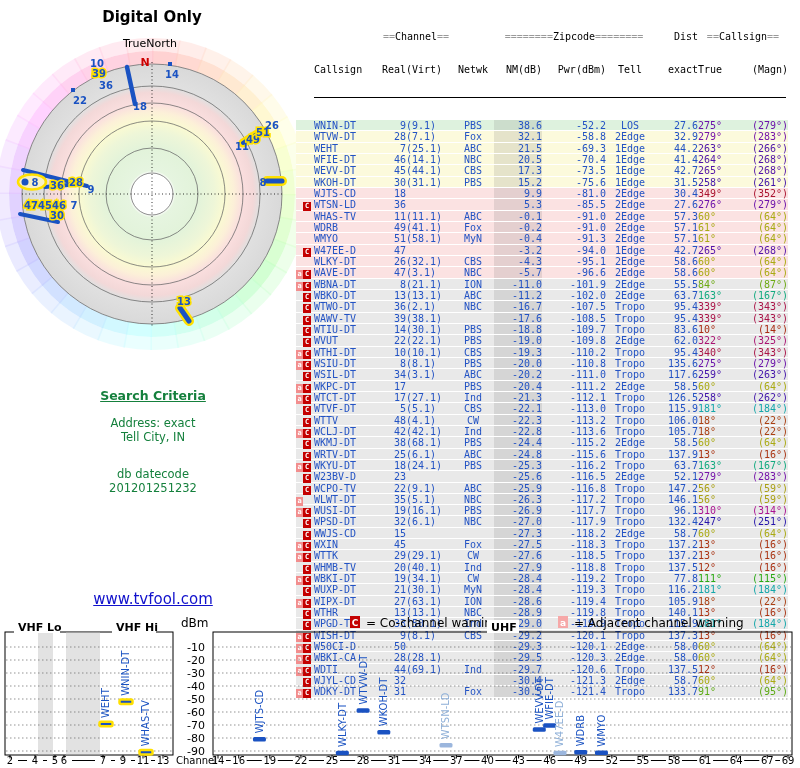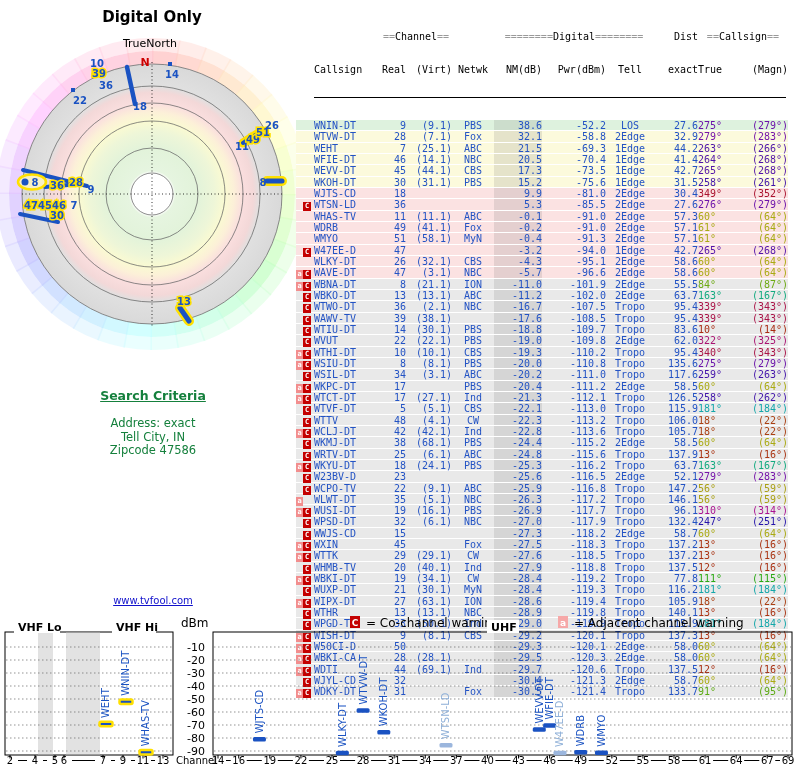--- a/index.html
+++ b/index.html
@@ -6,34 +6,34 @@
   body{width:800px;height:768px;position:relative;background:#fff;overflow:hidden;
        font-family:"DejaVu Sans",sans-serif;-webkit-font-smoothing:antialiased}
 
   
   #polar-wrap{position:absolute;left:0;top:0;width:306px;height:372px}
   #search-block{position:absolute;left:0;top:388px;width:306px;text-align:center;color:#15803d}
   #search-heading{font-weight:bold;font-size:12.5px;text-decoration:underline;margin-bottom:14px}
   .crit-line{font-size:11.5px;line-height:13.5px}
   #db-block{margin-top:24px}
   #site-link{position:absolute;left:0;top:589px;width:306px;text-align:center}
-  #site-link a{color:#1111cc;font-size:10px;text-decoration:underline}
+  #site-link a{color:#1111cc;font-size:15px;text-decoration:underline}
 
   
   #tbl{position:absolute;left:296px;top:10px;font-family:"DejaVu Sans Mono",monospace;
        font-size:10px;color:#2353c4;white-space:pre}
   .hrow{display:flex;height:10px;line-height:10px;color:#000}
   .hrow2{display:flex;height:11px;line-height:11px;color:#000}
   .hline{margin-left:18px;border-top:1px solid #000;height:0;width:472px}
   .trow{display:flex;height:11.33px;line-height:11.33px;border-bottom:1px solid #fff;box-sizing:border-box}
   .bg-g{background:#def2de}.bg-y{background:#fcfadc}.bg-p{background:#fbe2e2}.bg-e{background:#e9e9e9}
   .cA{width:7px;flex:none}.cC{width:9px;flex:none;margin-right:2px}
   .call{width:66px;flex:none;text-align:left}
   .real{width:26px;flex:none;text-align:right}
-  .virt{width:46px;flex:none;text-align:right}
+  .virt{width:46px;flex:none;}
   .net{width:42px;flex:none;text-align:center}
   .nm{width:48px;flex:none;text-align:right;background:rgba(110,110,110,.16)}
   .nmh{width:48px;flex:none;text-align:right}
   .pwr{width:64px;flex:none;text-align:right}
   .path{width:48px;flex:none;text-align:center}
   .mi{width:44px;flex:none;text-align:right}
   .taz{width:36px;flex:none;text-align:left}
   .maz{width:54px;flex:none;text-align:right}
   .eq{color:#9a9a9a}
   .mk{display:inline-block;width:7px;height:9px;margin-top:1px;font:bold 7px "DejaVu Sans Mono",monospace;
@@ -184,33 +184,36 @@
       <text x="57" y="219" font-family="&quot;DejaVu Sans&quot;,sans-serif" text-anchor="middle" font-size="10" font-weight="bold" fill="#1a52c2" stroke="#ffe000" stroke-width="3" paint-order="stroke">30</text>
       <text x="184" y="305" font-family="&quot;DejaVu Sans&quot;,sans-serif" text-anchor="middle" font-size="10" font-weight="bold" fill="#1a52c2" stroke="#ffe000" stroke-width="3" paint-order="stroke">13</text>
     </svg>
 </div>
 
 <div id="search-block">
   <div id="search-heading">Search Criteria</div>
   <div id="crit-lines">
       <div class="crit-line">Address: exact</div>
       <div class="crit-line">Tell City, IN</div>
-      <div class="crit-line">Zipcode 47586</div>
+    </div>
+  <div id="db-block">
+      <div class="crit-line">db datecode</div>
+      <div class="crit-line">201201251232</div>
     </div>
 </div>
 <div id="site-link">
   <a href="#">www.tvfool.com</a>
 </div>
 
 <div id="tbl">
   <div class="hrow">
     <span class="hspacer" style="width:84px"></span>
     <span style="width:72px;text-align:center"><span class="eq">==</span><span>Channel</span><span class="eq">==</span></span>
     <span class="hspacer" style="width:42px"></span>
-    <span style="width:160px;text-align:center"><span class="eq">========</span><span>Digital</span><span class="eq">========</span></span>
+    <span style="width:160px;text-align:center"><span class="eq">========</span><span>Zipcode</span><span class="eq">========</span></span>
     <span style="width:44px;text-align:right">Dist</span>
     <span style="width:90px;text-align:center"><span class="eq">==</span><span>Callsign</span><span class="eq">==</span></span>
   </div>
   <div class="hrow2">
     <span class="cA"></span><span class="cC"></span>
     <span class="call">Callsign</span>
     <span class="real">Real</span>
     <span class="virt">(Virt)</span>
     <span class="net">Netwk</span>
     <span class="nmh">NM(dB)</span>

